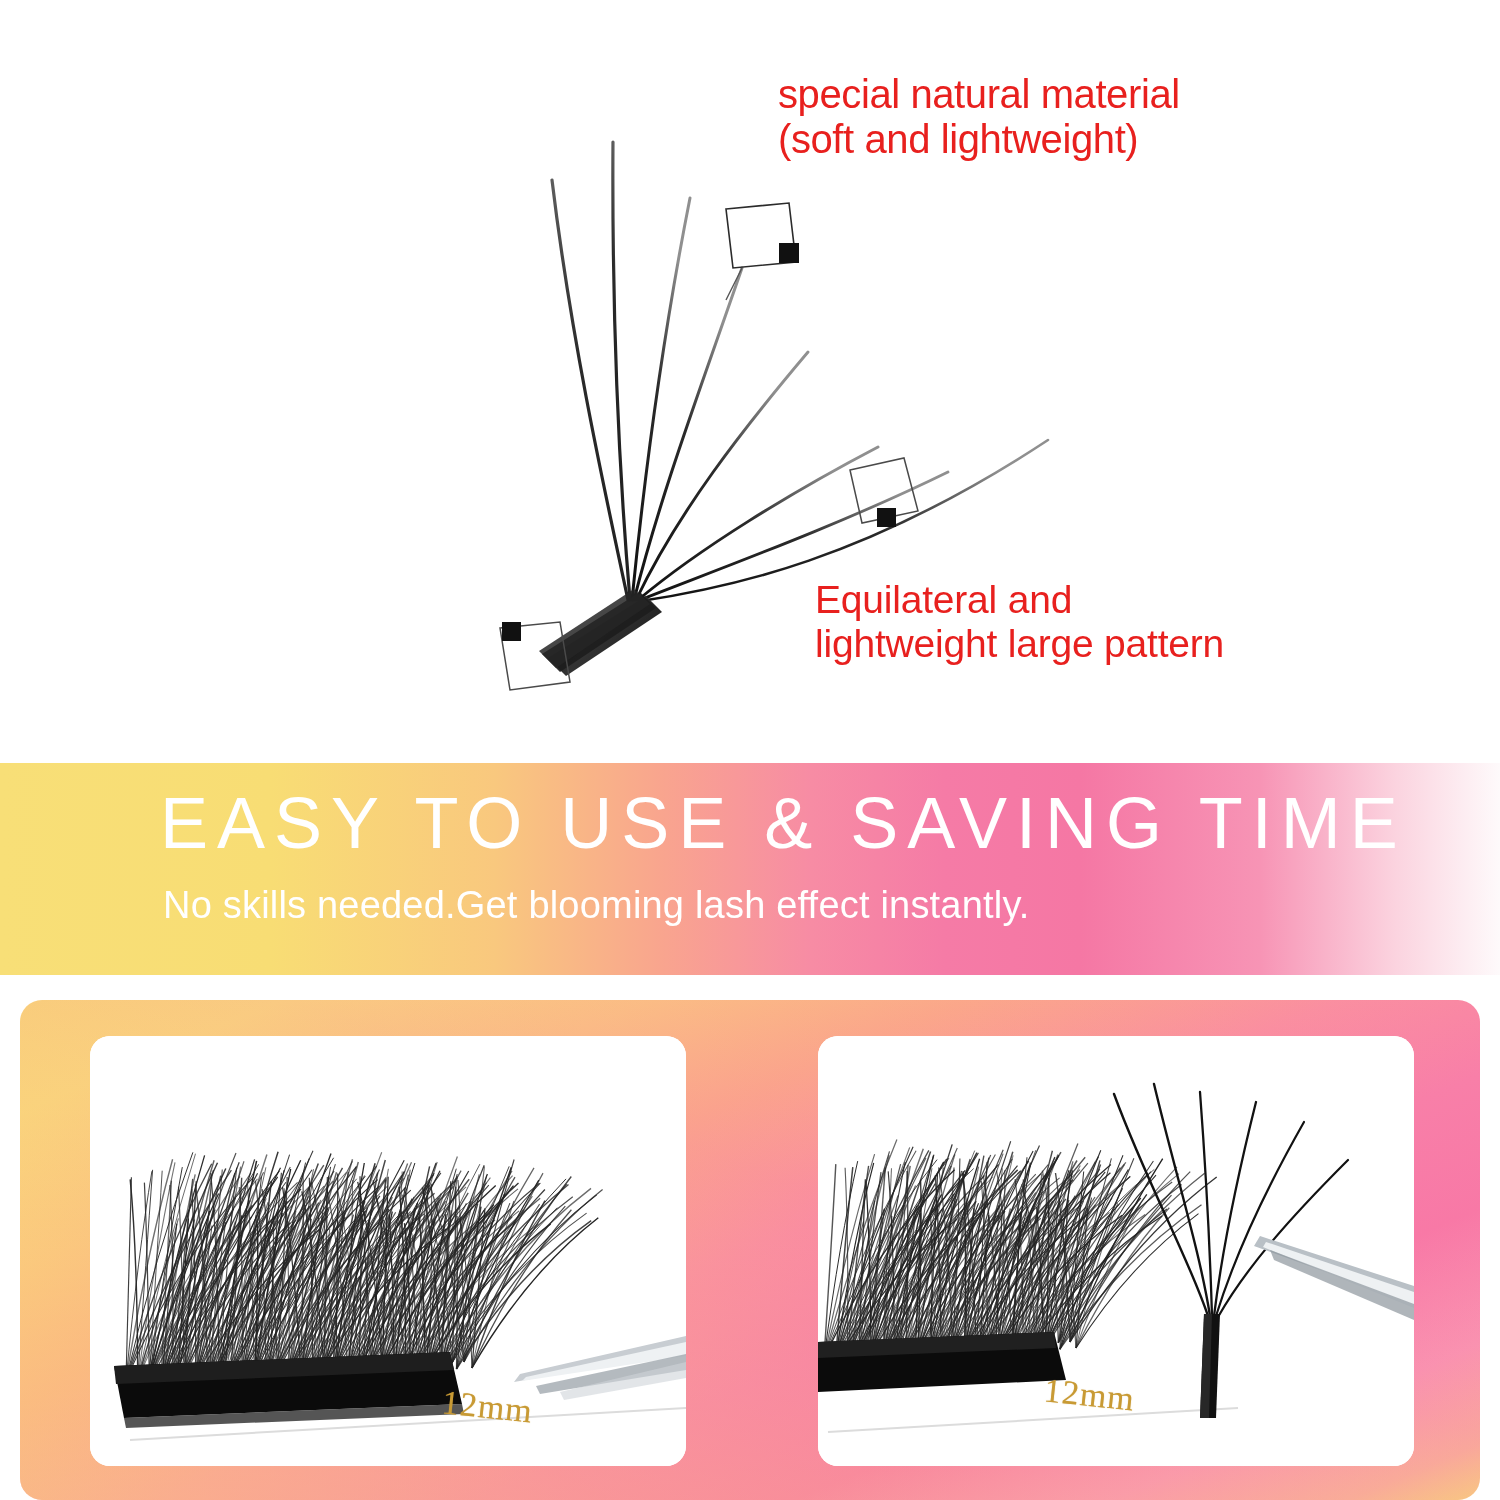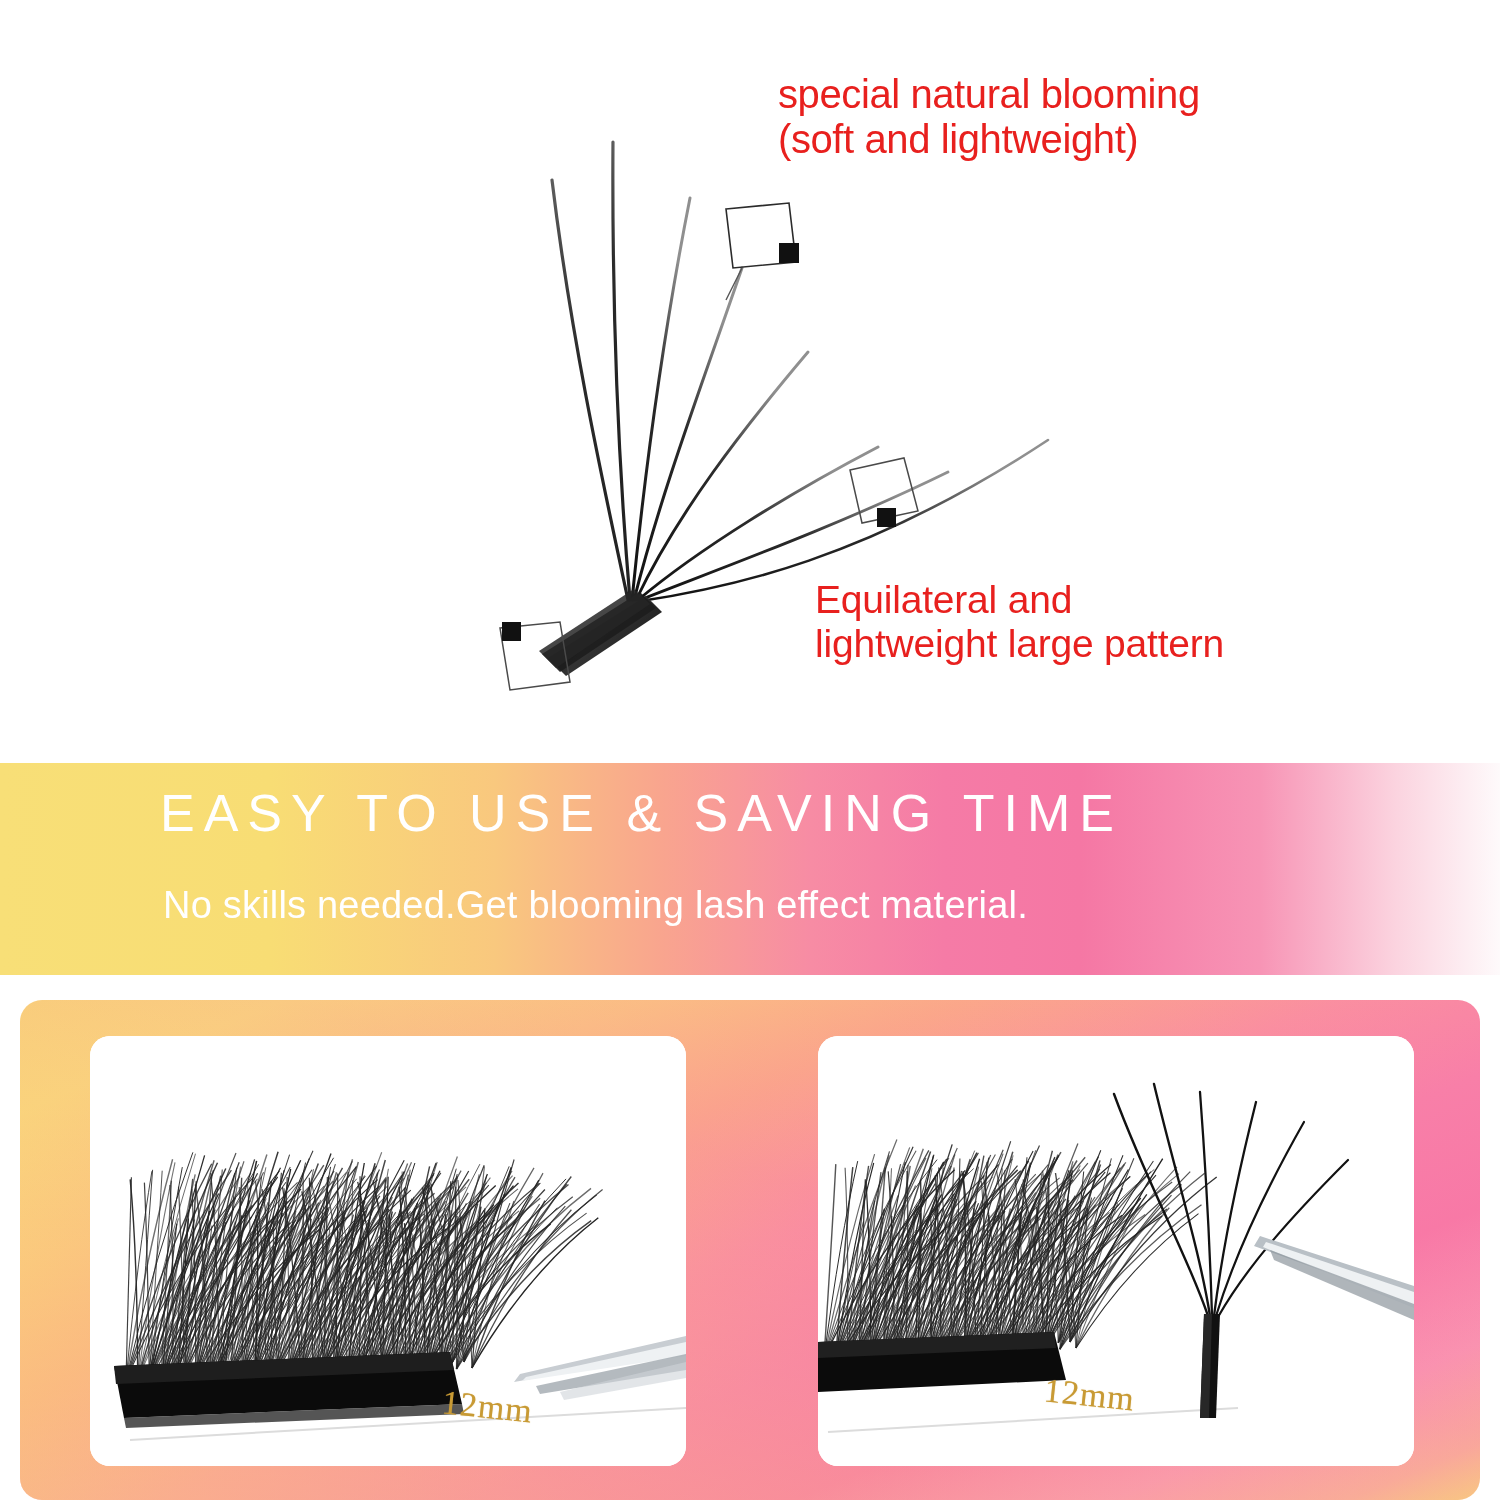--- a/index.html
+++ b/index.html
@@ -68,21 +68,21 @@
         #f577a4 72%,
         #f794b5 84%,
         #fbd3df 93%,
         #fefafb 100%);
     overflow: hidden;
   }
   #promo-headline {
     position: absolute;
     left: 160px; top: 24px;
     color: #ffffff;
-    font-size: 52px;
+    font-size: 72px;
     font-weight: 400;
     letter-spacing: 9px;
     line-height: 1;
     white-space: nowrap;
   }
   #promo-subline {
     position: absolute;
     left: 163px; top: 123px;
     color: #ffffff;
     font-size: 38px;
@@ -196,31 +196,31 @@
       <polygon points="850,470 904,458 918,511 862,523" fill="none" stroke="#4a4a4a" stroke-width="1.5"></polygon>
       <rect x="877" y="508" width="19" height="19" fill="#111111"></rect>
     </g>
 
     <g>
       <polygon points="500,628 560,622 570,682 510,690" fill="none" stroke="#4a4a4a" stroke-width="1.5"></polygon>
       <rect x="502" y="622" width="19" height="19" fill="#111111"></rect>
     </g>
   </svg>
 
-  <div class="callout-text" id="callout-material">special natural blooming
+  <div class="callout-text" id="callout-material">special natural material
 (soft and lightweight)</div>
 
 
   <div class="callout-text" id="callout-equilateral">Equilateral and
 lightweight large pattern</div>
 </div>
 
 <div id="promo-banner">
   <div id="promo-headline">EASY TO USE &amp; SAVING TIME</div>
-  <div id="promo-subline">No skills needed.Get blooming lash effect material.</div>
+  <div id="promo-subline">No skills needed.Get blooming lash effect instantly.</div>
 </div>
 
 <div id="photo-panel">
   <div id="photo-panel-inner"></div>
 
   <div class="photo-card" id="photo-card-left">
     <svg viewBox="0 0 596 430" preserveAspectRatio="none">
       <rect x="0" y="0" width="596" height="430" fill="#ffffff"></rect>
 
       <line x1="40" y1="404" x2="596" y2="372" stroke="#dcdcdc" stroke-width="2"></line>

